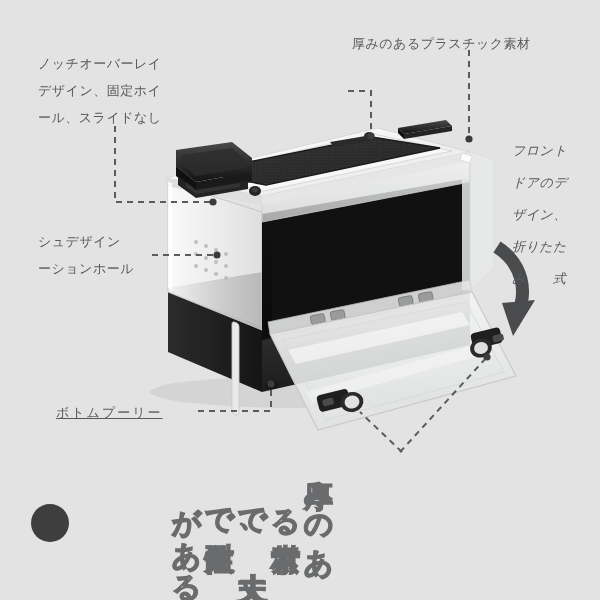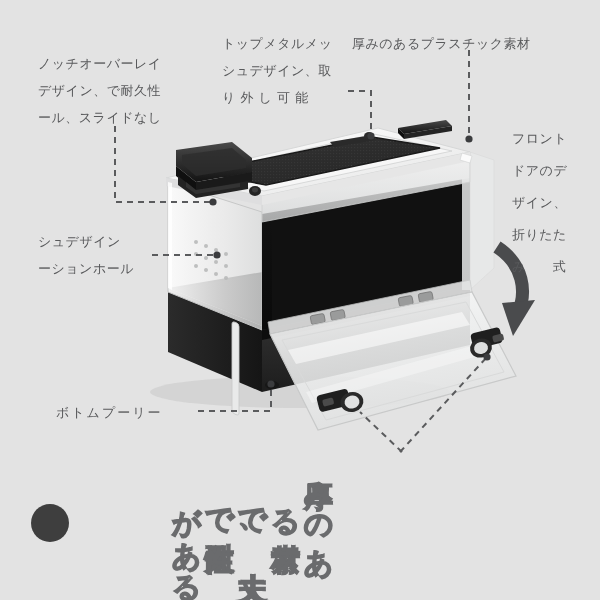--- a/index.html
+++ b/index.html
@@ -246,39 +246,36 @@
 
     <path d="M402 452 L360 412" fill="none" stroke="#5a5b5d" stroke-width="2" stroke-dasharray="6,5"></path>
 
     <g>
       <path d="M497 247 C 523 264, 528 292, 517 315" fill="none" stroke="#4a4b4d" stroke-width="13" stroke-linecap="butt"></path>
       <path d="M502 303 L535 300 L513 336 Z" fill="#4a4b4d"></path>
     </g>
   </svg>
 
   <div class="anno" style="left:38px;top:50px;width:160px;">ノッチオーバーレイ
-デザイン、で耐久性
+デザイン、固定ホイ
 ール、スライドなし</div>
 
-  <div class="anno" style="left:222px;top:30px;width:130px;">トップメタルメッ
-シュデザイン、取
-り 外 し 可 能</div>
 
   <div class="anno" style="left:352px;top:30px;width:250px;">厚みのあるプラスチック素材</div>
 
-  <div class="anno" style="left:512px;top:123px;width:86px;line-height:32px;">フロント
+  <div class="anno" style="left:512px;top:135px;width:86px;line-height:32px;font-style:italic;">フロント
 ドアのデ
 ザイン、
 折りたた
 み　　式</div>
 
   <div class="anno" style="left:38px;top:228px;width:150px;">シュデザイン
 ーションホール</div>
 
-  <div class="anno" style="left:56px;top:399px;width:160px;letter-spacing:2px;">ボトムプーリー</div>
+  <div class="anno" style="left:56px;top:399px;width:160px;letter-spacing:2px;text-decoration:underline;">ボトムプーリー</div>
 
 
   <div class="headline">
     <div class="hl-col c1">厚みのあ</div>
     <div class="hl-col c2">る素材</div>
     <div class="hl-col c3">で、丈夫</div>
     <div class="hl-col c4">で耐久性</div>
     <div class="hl-col c5">がある</div>
   </div>
 

